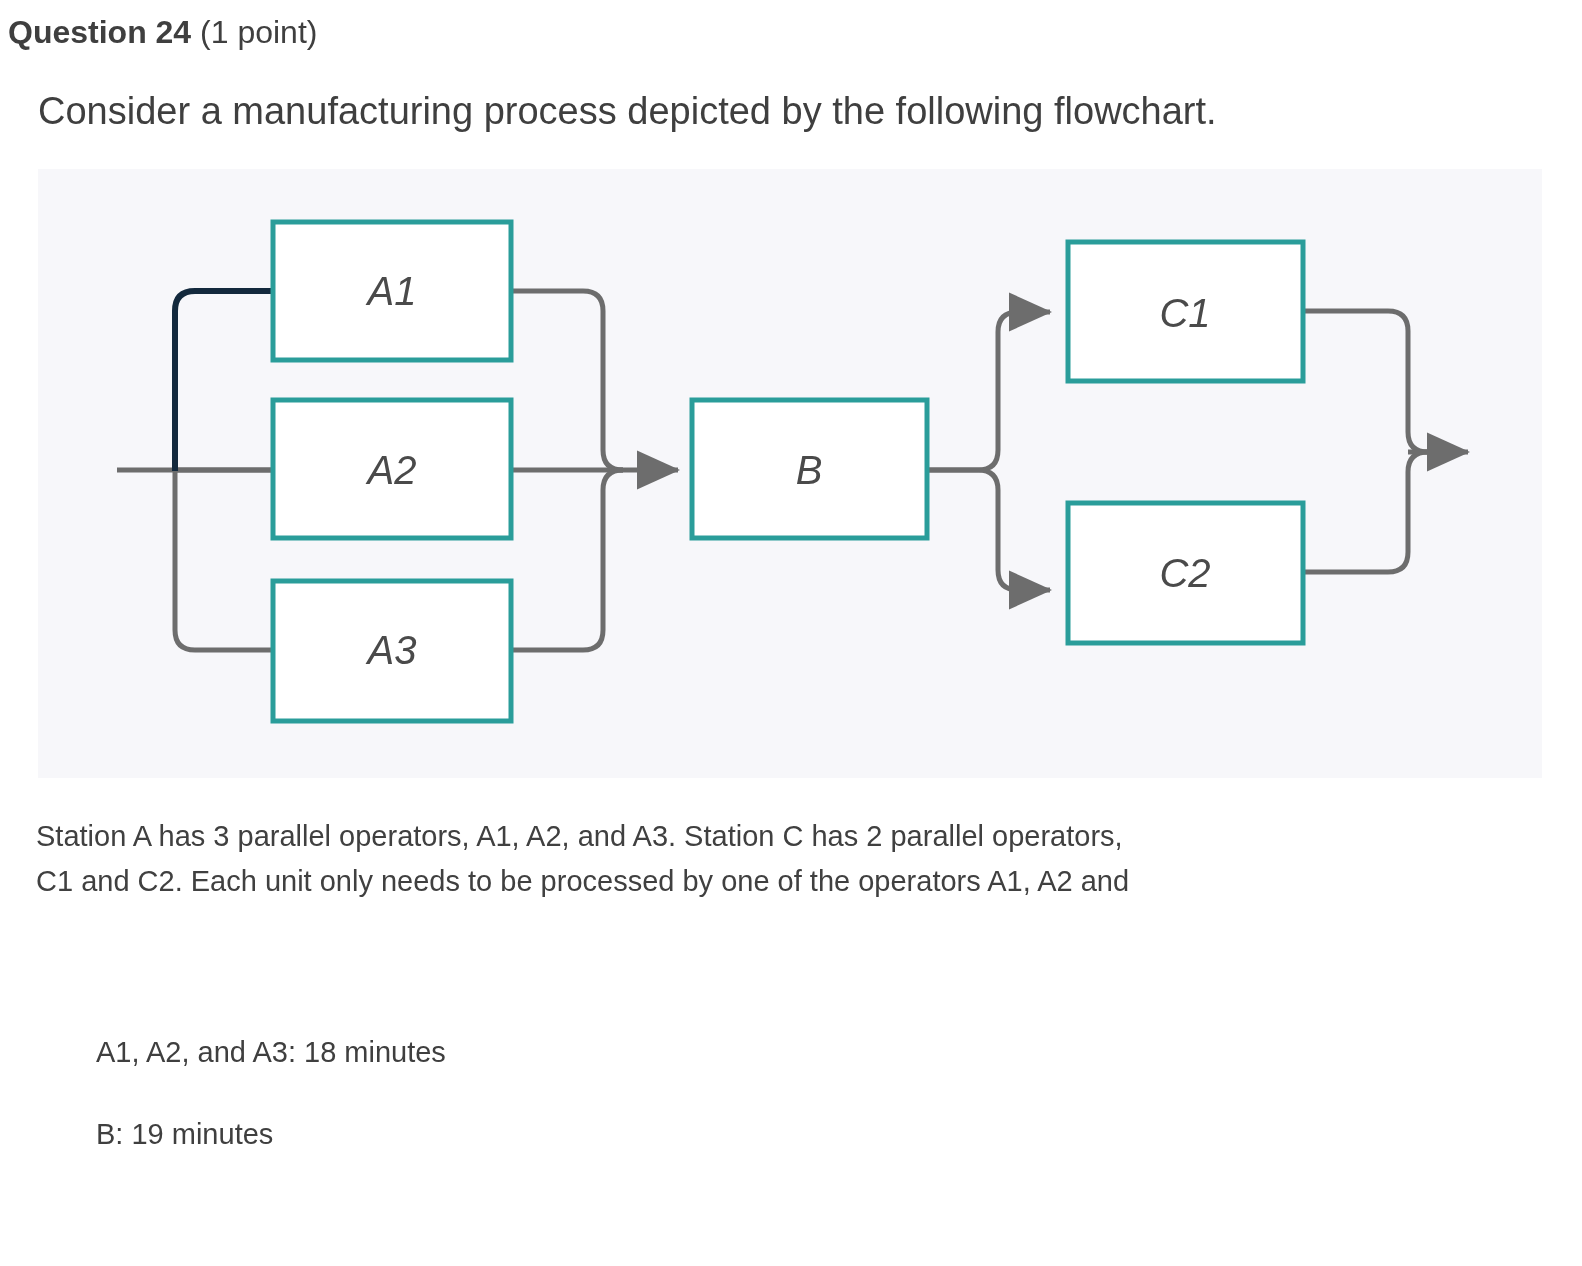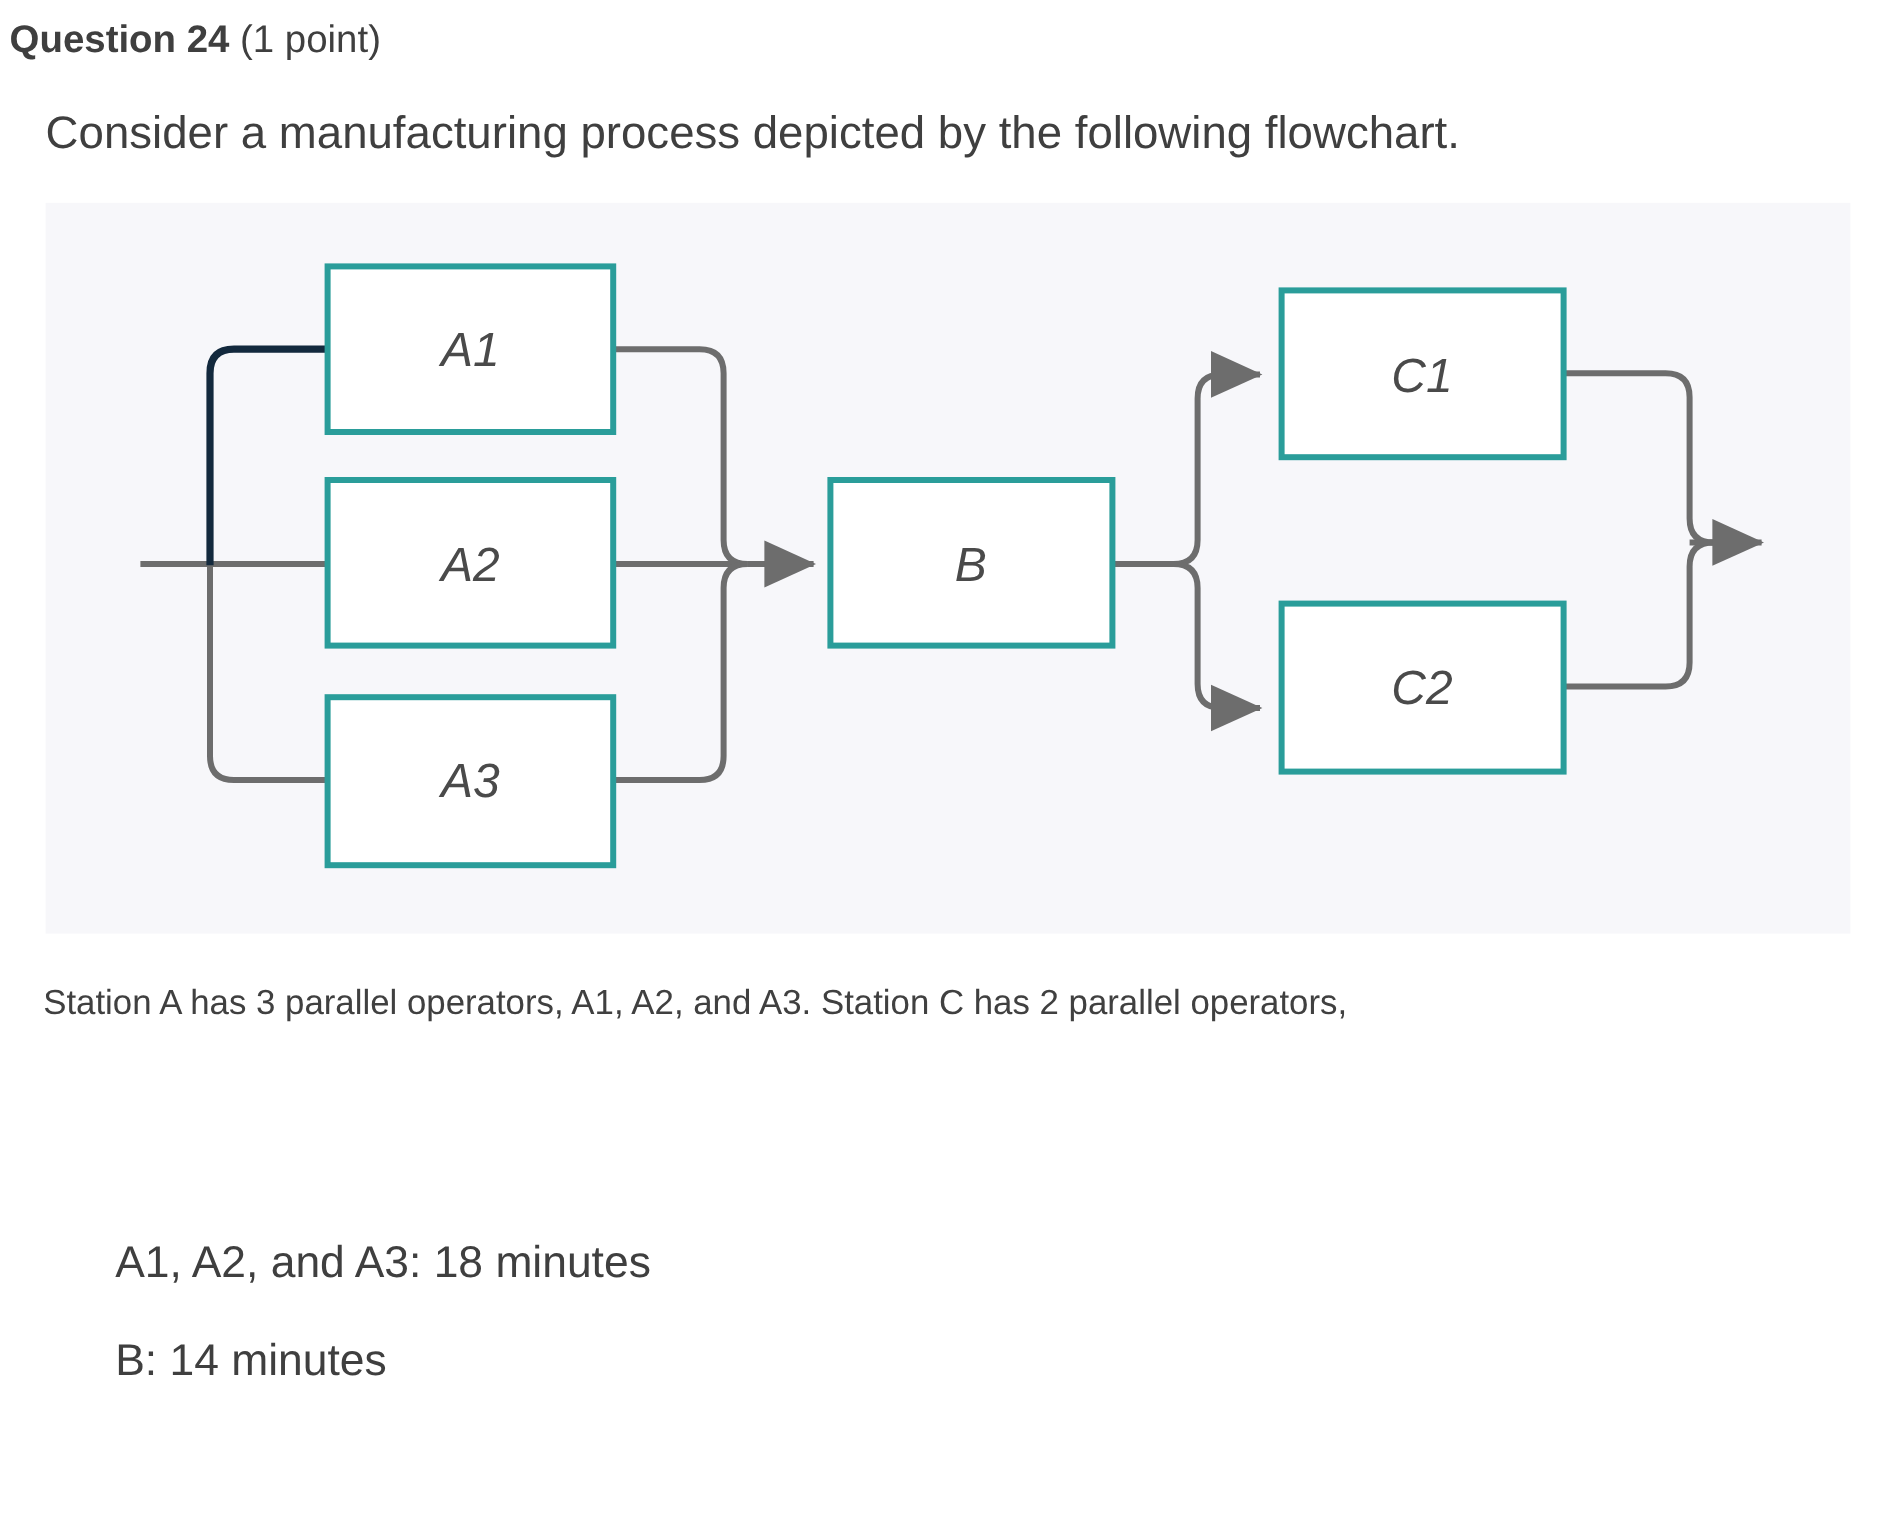--- a/index.html
+++ b/index.html
@@ -90,21 +90,21 @@
   }
 
   
   .time-list {
     position: absolute;
     left: 96px;
     top: 1032px;
     width: 1000px;
   }
   .time-item {
-    font-size: 37px;
+    font-size: 29px;
     line-height: 40px;
     color: #3f3f3f;
     white-space: nowrap;
     margin-bottom: 42px;
   }
   .time-item:last-child { margin-bottom: 0; }
 </style>
 </head>
 <body>
 
@@ -185,20 +185,21 @@
 
       <g>
         <rect x="1030" y="334" width="235" height="140" fill="#ffffff" stroke="#2a9d9a" stroke-width="5"></rect>
         <text class="node-label" x="1147" y="418" text-anchor="middle">C2</text>
       </g>
     </svg>
   </div>
 
   <div class="body-para">
     <span class="pline">Station A has 3 parallel operators, A1, A2, and A3. Station C has 2 parallel operators,</span>
+    <span class="pline">C1 and C2. Each unit only needs to be processed by one of the operators A1, A2 and</span>
   </div>
 
   <div class="time-list">
     <div class="time-item">A1, A2, and A3: 18 minutes</div>
-    <div class="time-item">B: 14 minutes</div>
+    <div class="time-item">B: 19 minutes</div>
   </div>
 
 </div>
 
 </body></html>

